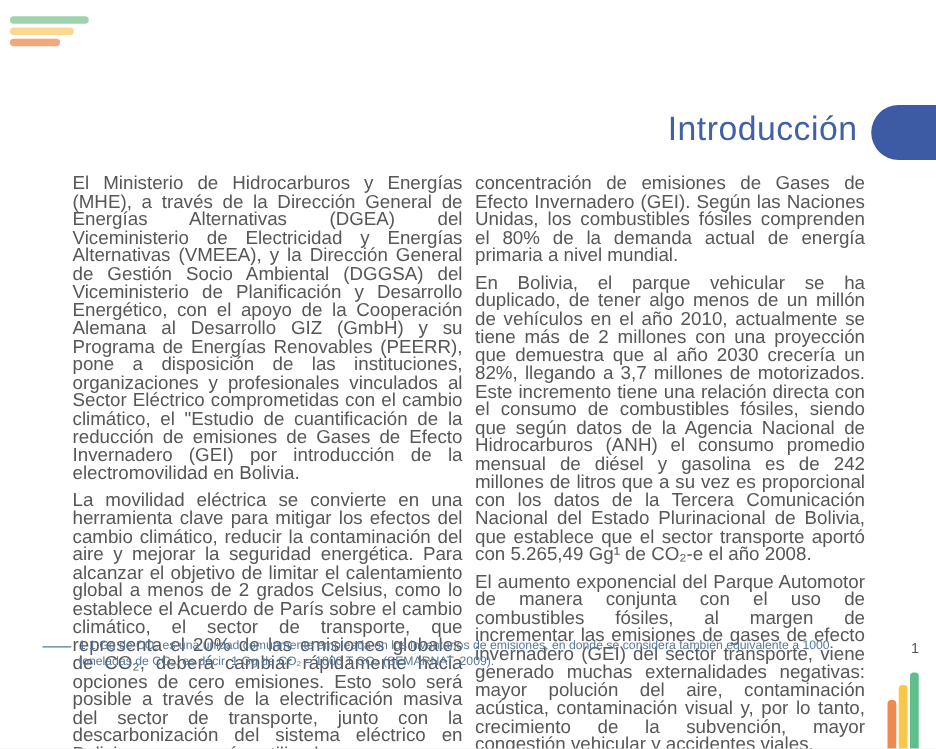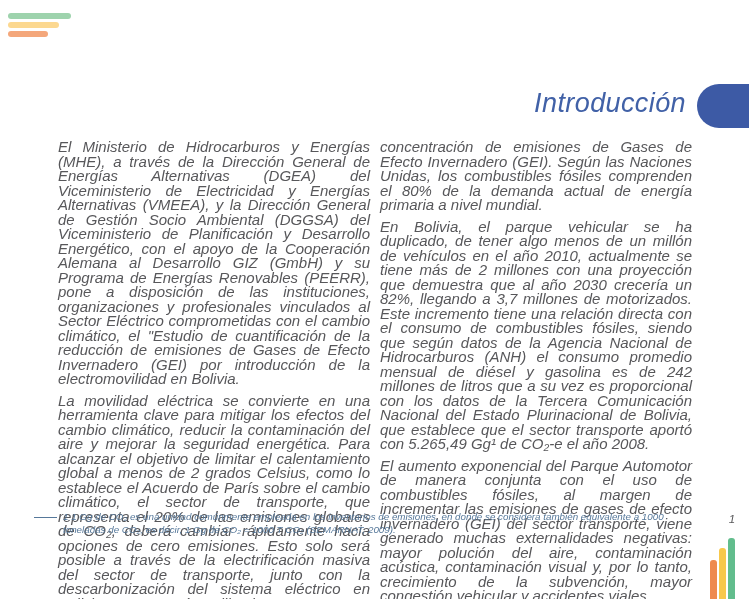--- a/index.html
+++ b/index.html
@@ -3,21 +3,20 @@
 <meta charset="utf-8">
 <style>
   html,body{margin:0;padding:0;background:#e8e8e8;}
   .page{
     position:relative;
     width:749px;height:599px;
     background:#ffffff;
     overflow:hidden;
     font-family:"Liberation Sans","DejaVu Sans",sans-serif;
     margin:0 auto;
-    font-style:italic;
   }
   
   .bar-h{position:absolute;height:6px;border-radius:3px;}
   .bar-h.b1{left:8px;top:13px;width:63px;background:#9ed3ad;}
   .bar-h.b2{left:8px;top:22px;width:51px;background:#fcd890;}
   .bar-h.b3{left:8px;top:31px;width:40px;background:#f4a77b;}
   
   .title{
     position:absolute;top:88px;right:63px;
     font-size:27px;font-weight:400;letter-spacing:.4px;

